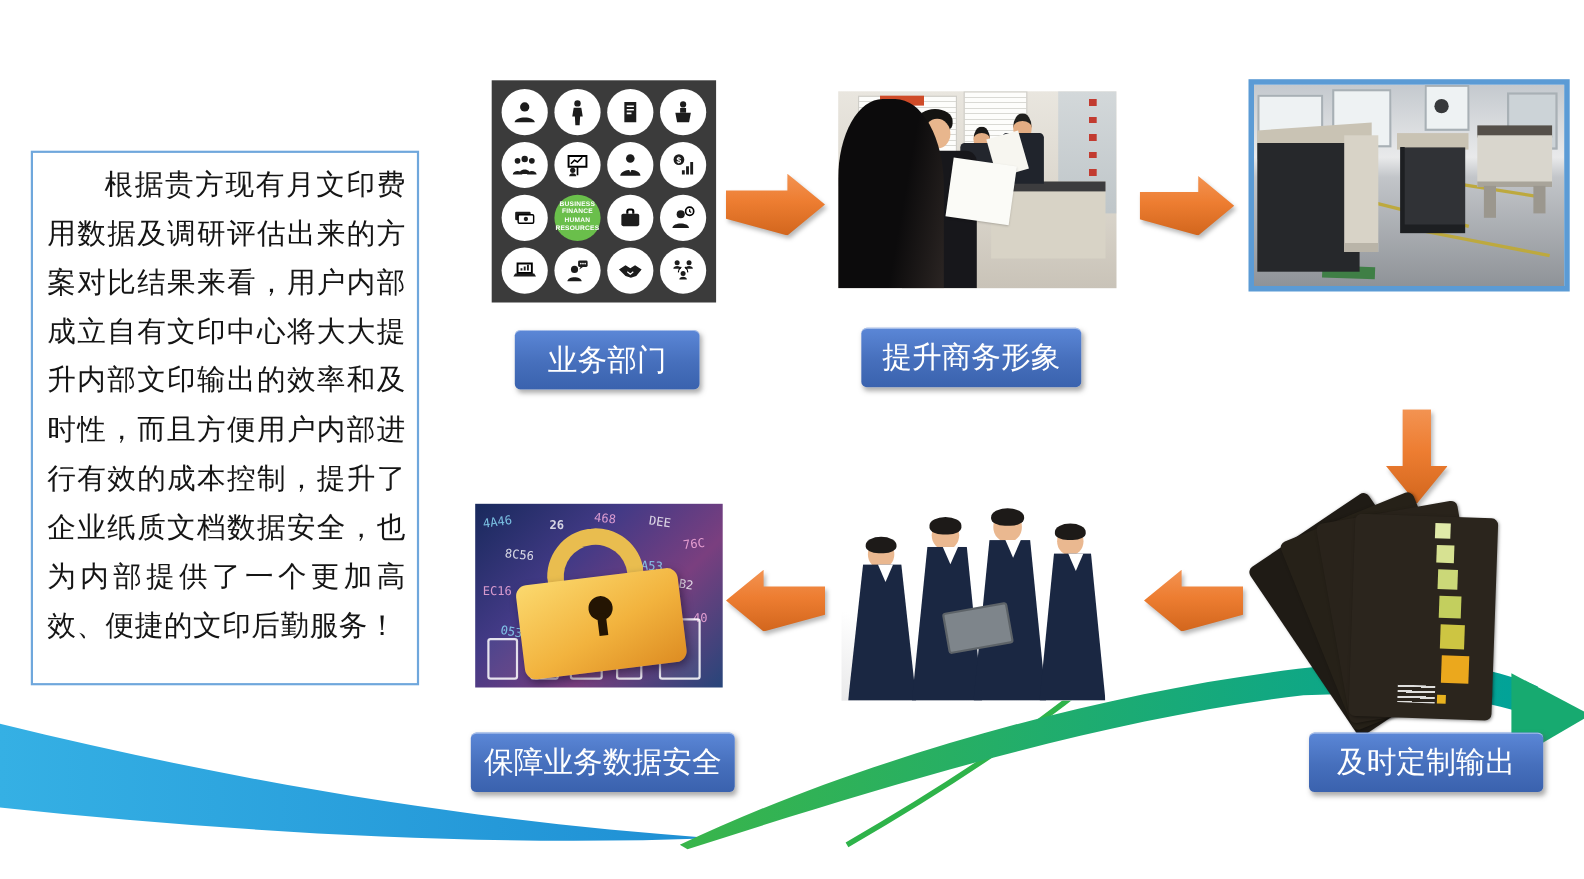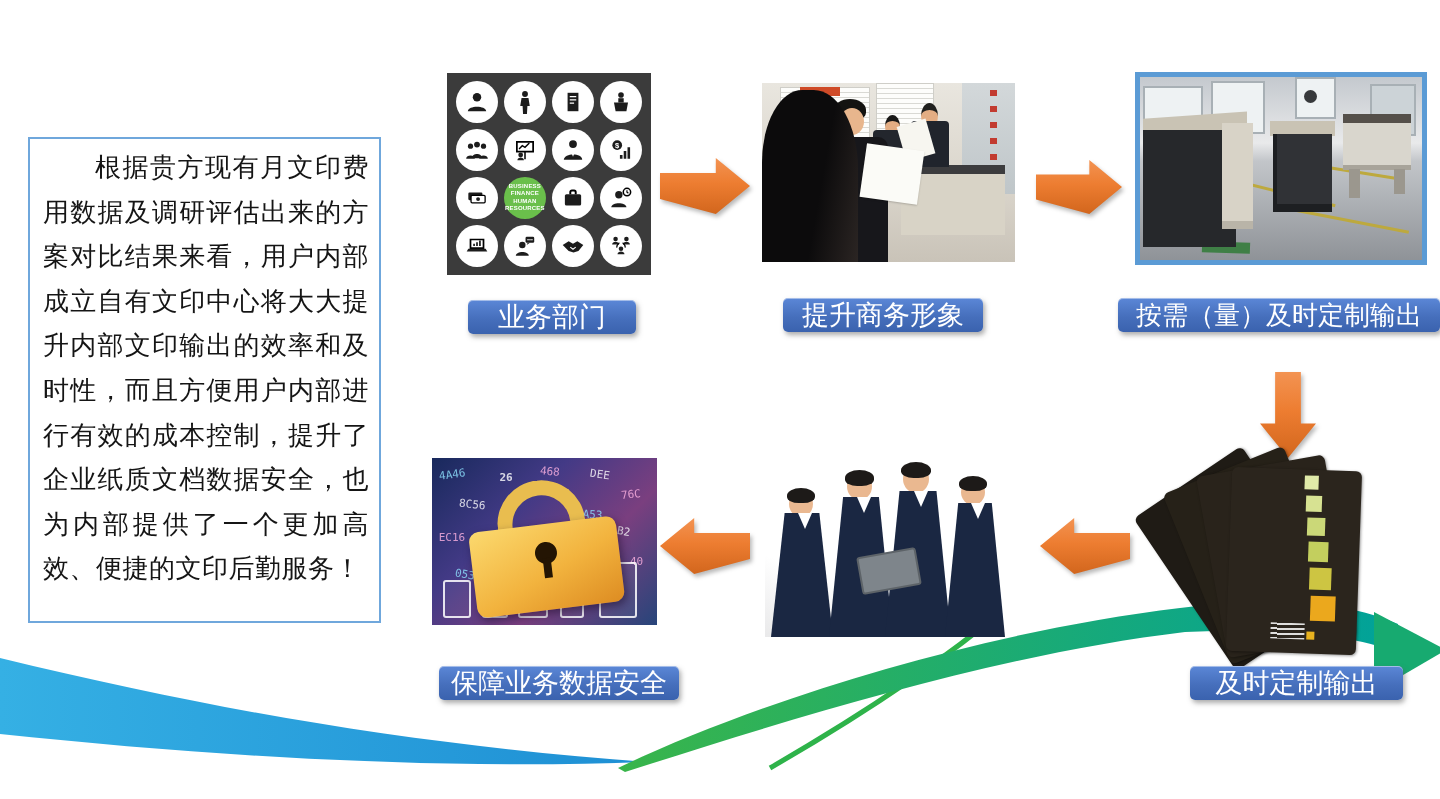--- a/index.html
+++ b/index.html
@@ -9,21 +9,21 @@
   
   .swoosh{position:absolute;left:0;top:0;z-index:0;}
 
   
   .desc-box{position:absolute;left:28px;top:137px;width:353px;height:486px;box-sizing:border-box;
             border:2px solid #6fa7dc;background:#fff;padding:6px 10px 0 13px;z-index:2;}
   .desc-box p{margin:0;font-size:26px;line-height:44.6px;color:#151515;text-indent:2em;
               letter-spacing:.5px;text-align:justify;}
 
   
-  .step-label{position:absolute;height:34px;z-index:3;border-radius:5px;
+  .step-label{position:absolute;height:54px;z-index:3;border-radius:5px;
               background:linear-gradient(180deg,#5b87d7 0%,#466fbc 55%,#3a62ae 100%);
               box-shadow:2px 3px 5px rgba(90,90,90,.5), inset 0 1px 0 rgba(255,255,255,.45);
               color:#fff;font-size:27px;display:flex;align-items:center;justify-content:center;
               white-space:nowrap;}
 
   
   .arrow-wrap{position:absolute;z-index:1;filter:drop-shadow(2px 3px 2px rgba(0,0,0,.28));}
   .arrow{width:100%;height:100%;background:linear-gradient(180deg,#f39352 0%,#ed7d31 45%,#d2661d 100%);}
   .arrow.right{clip-path:polygon(0 27%,62% 27%,62% 0,100% 50%,62% 100%,0 73%);}
   .arrow.left{clip-path:polygon(100% 27%,38% 27%,38% 0,0 50%,38% 100%,100% 73%);}
@@ -328,21 +328,20 @@
     <div class="printer-big-top"></div>
     <div class="printer-big-body"></div>
     <div class="printer-big-panel"></div>
     <div class="printer-mid-top"></div>
     <div class="printer-mid-body"></div>
     <div class="cutter-top"></div>
     <div class="cutter-body"></div>
     <div class="cutter-leg"></div>
     <div class="cutter-leg2"></div>
   </div>
-  <div class="step-label" style="left:1118px;top:298px;width:322px;font-size:26px;">按需（量）及时定制输出</div>
 
   <div class="arrow-wrap" style="left:1260px;top:372px;width:56px;height:86px;">
       <div class="arrow down"></div>
     </div>
 
   <div class="photo env-photo">
     <div class="env-card c1"></div>
     <div class="env-card c2"></div>
     <div class="env-card c3"></div>
     <div class="env-card c4">
@@ -397,15 +396,15 @@
     <div class="phone ph3"></div>
     <div class="phone ph4"></div>
     <div class="phone ph5"></div>
     <div class="padlock">
       <div class="shackle"></div>
       <div class="lock-body">
         <div class="keyhole"></div>
       </div>
     </div>
   </div>
-  <div class="step-label" style="left:428px;top:666px;width:240px;margin-left:11px;">保障业务数据安全</div>
+  <div class="step-label" style="left:428px;top:666px;width:240px;">保障业务数据安全</div>
 
 </div>
 
 </body></html>

